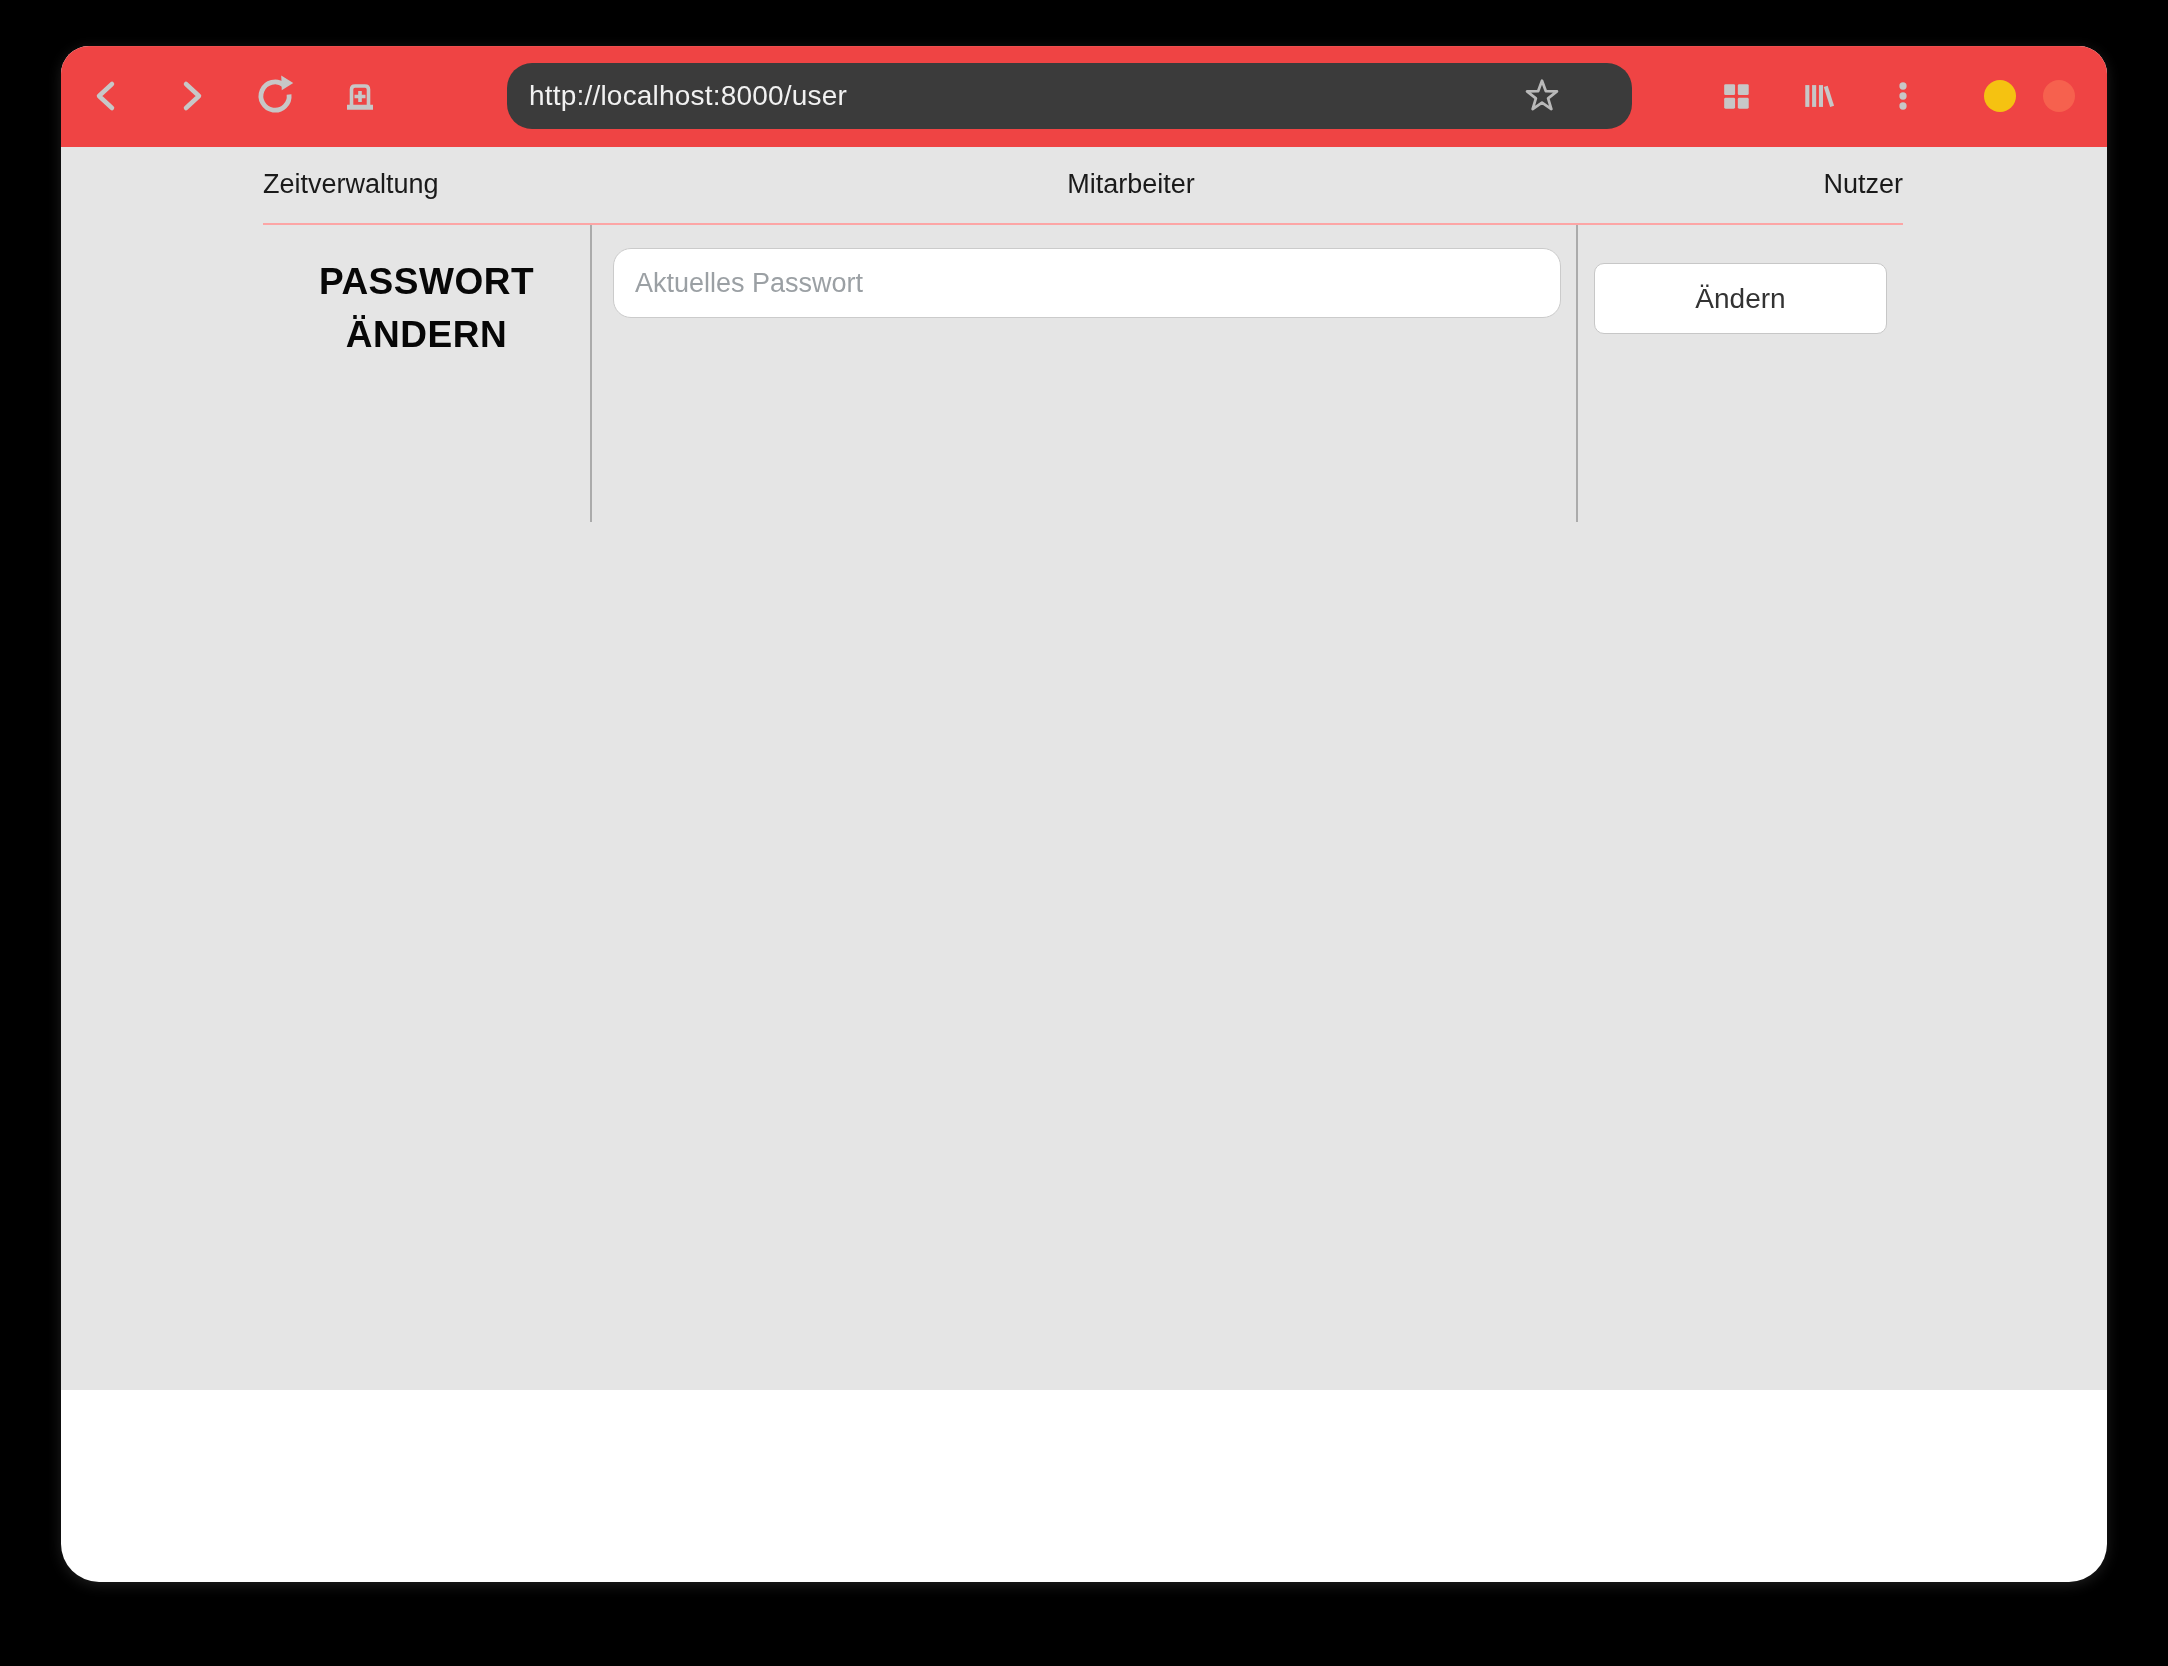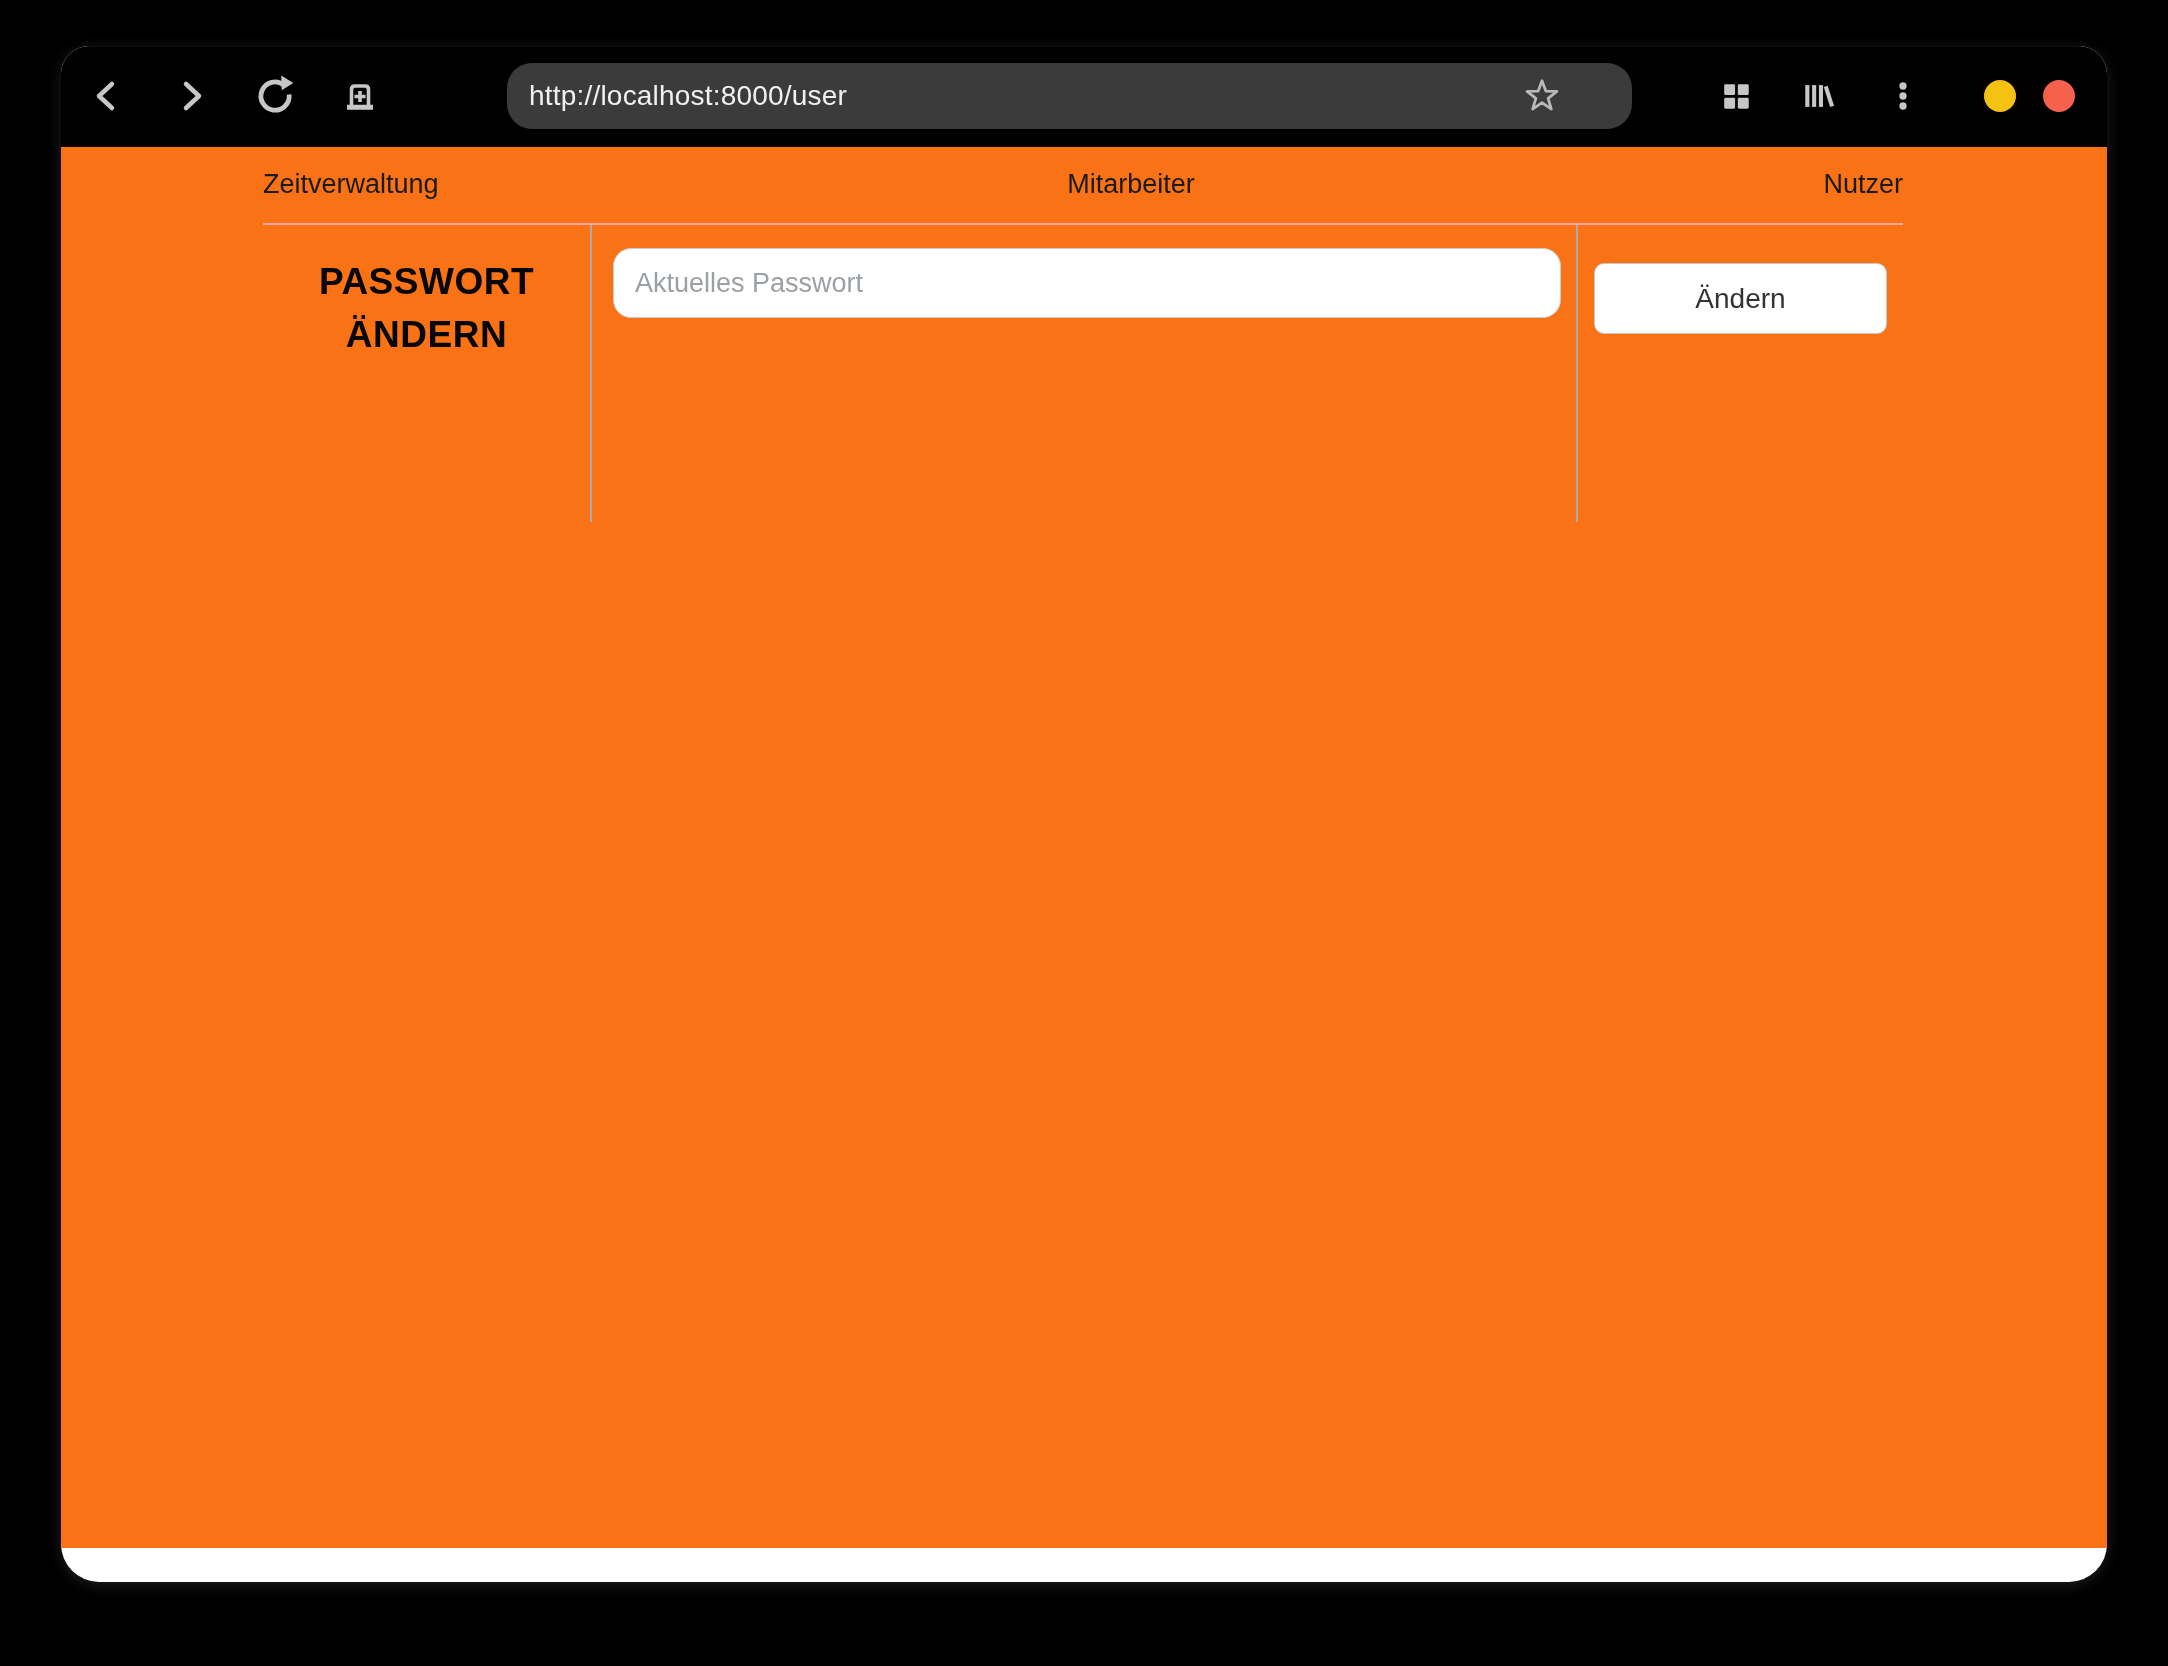--- a/index.html
+++ b/index.html
@@ -7,21 +7,21 @@
     width:2168px;height:1666px;background:#000;position:relative;overflow:hidden;
     font-family:"Liberation Sans","DejaVu Sans",sans-serif;
   }
   .window{
     position:absolute;left:61px;top:46px;width:2046px;height:1536px;
     background:#fff;border-radius:28px 28px 38px 38px;overflow:hidden;
     box-shadow:0 3px 14px rgba(110,110,110,0.28);
   }
   
   .titlebar{
-    position:relative;height:101px;background:#000000;
+    position:relative;height:101px;background:#ef4444;
     box-shadow:inset 0 1px 0 rgba(255,255,255,0.06);
   }
   .tb-btn{
     position:absolute;top:22px;width:56px;height:56px;
     background:transparent;border:none;padding:0;cursor:pointer;
     display:flex;align-items:center;justify-content:center;
   }
   .tb-btn svg{display:block;}
   .urlbar{
     position:absolute;left:446px;top:17px;width:1125px;height:66px;
@@ -29,21 +29,21 @@
     padding-left:22px;box-sizing:border-box;cursor:text;
   }
   .url-text{font-size:28px;color:#f1f1f1;letter-spacing:0.2px;white-space:nowrap;}
   .star-btn{
     position:absolute;right:70px;top:13px;width:40px;height:40px;
     background:transparent;border:none;padding:0;cursor:pointer;
     display:flex;align-items:center;justify-content:center;
   }
   .wc{position:absolute;top:34px;width:32px;height:32px;border-radius:50%;border:none;padding:0;cursor:pointer;}
   
-  .content{background:#f97316;height:1401px;}
+  .content{background:#e5e5e5;height:1243px;}
   .container{margin:0 204px 0 202px;}
   .main-nav{
     display:flex;justify-content:space-between;align-items:baseline;
     margin:0;padding-top:20px;font-size:27px;color:#1a1a1a;line-height:34px;
   }
   .main-nav a{color:#1a1a1a;text-decoration:none;cursor:pointer;}
   .form-table{
     display:flex;border-top:2px solid #fca5a5;height:297px;margin-top:22px;
     box-sizing:content-box;
   }

